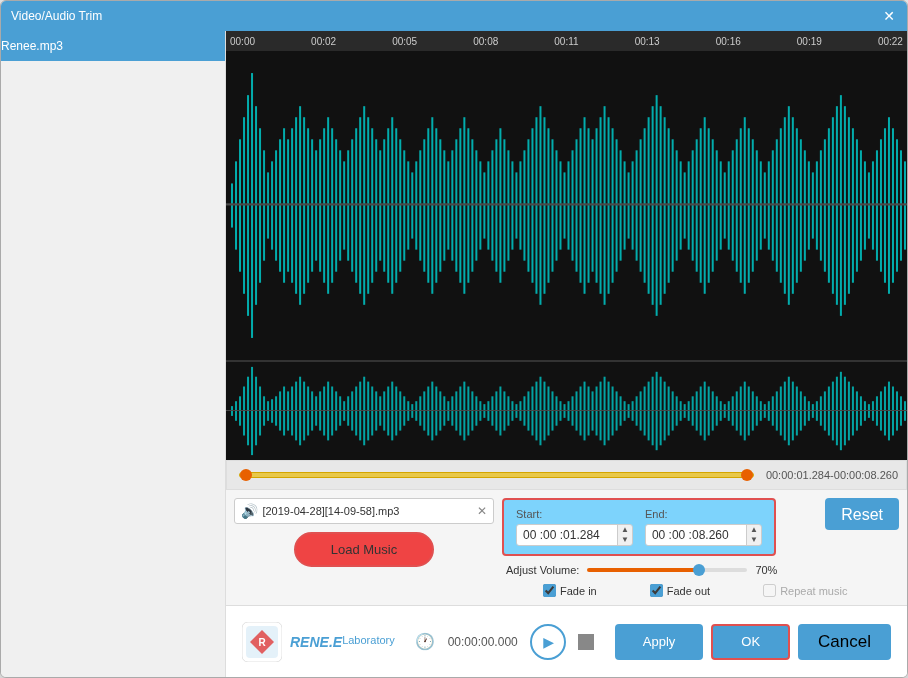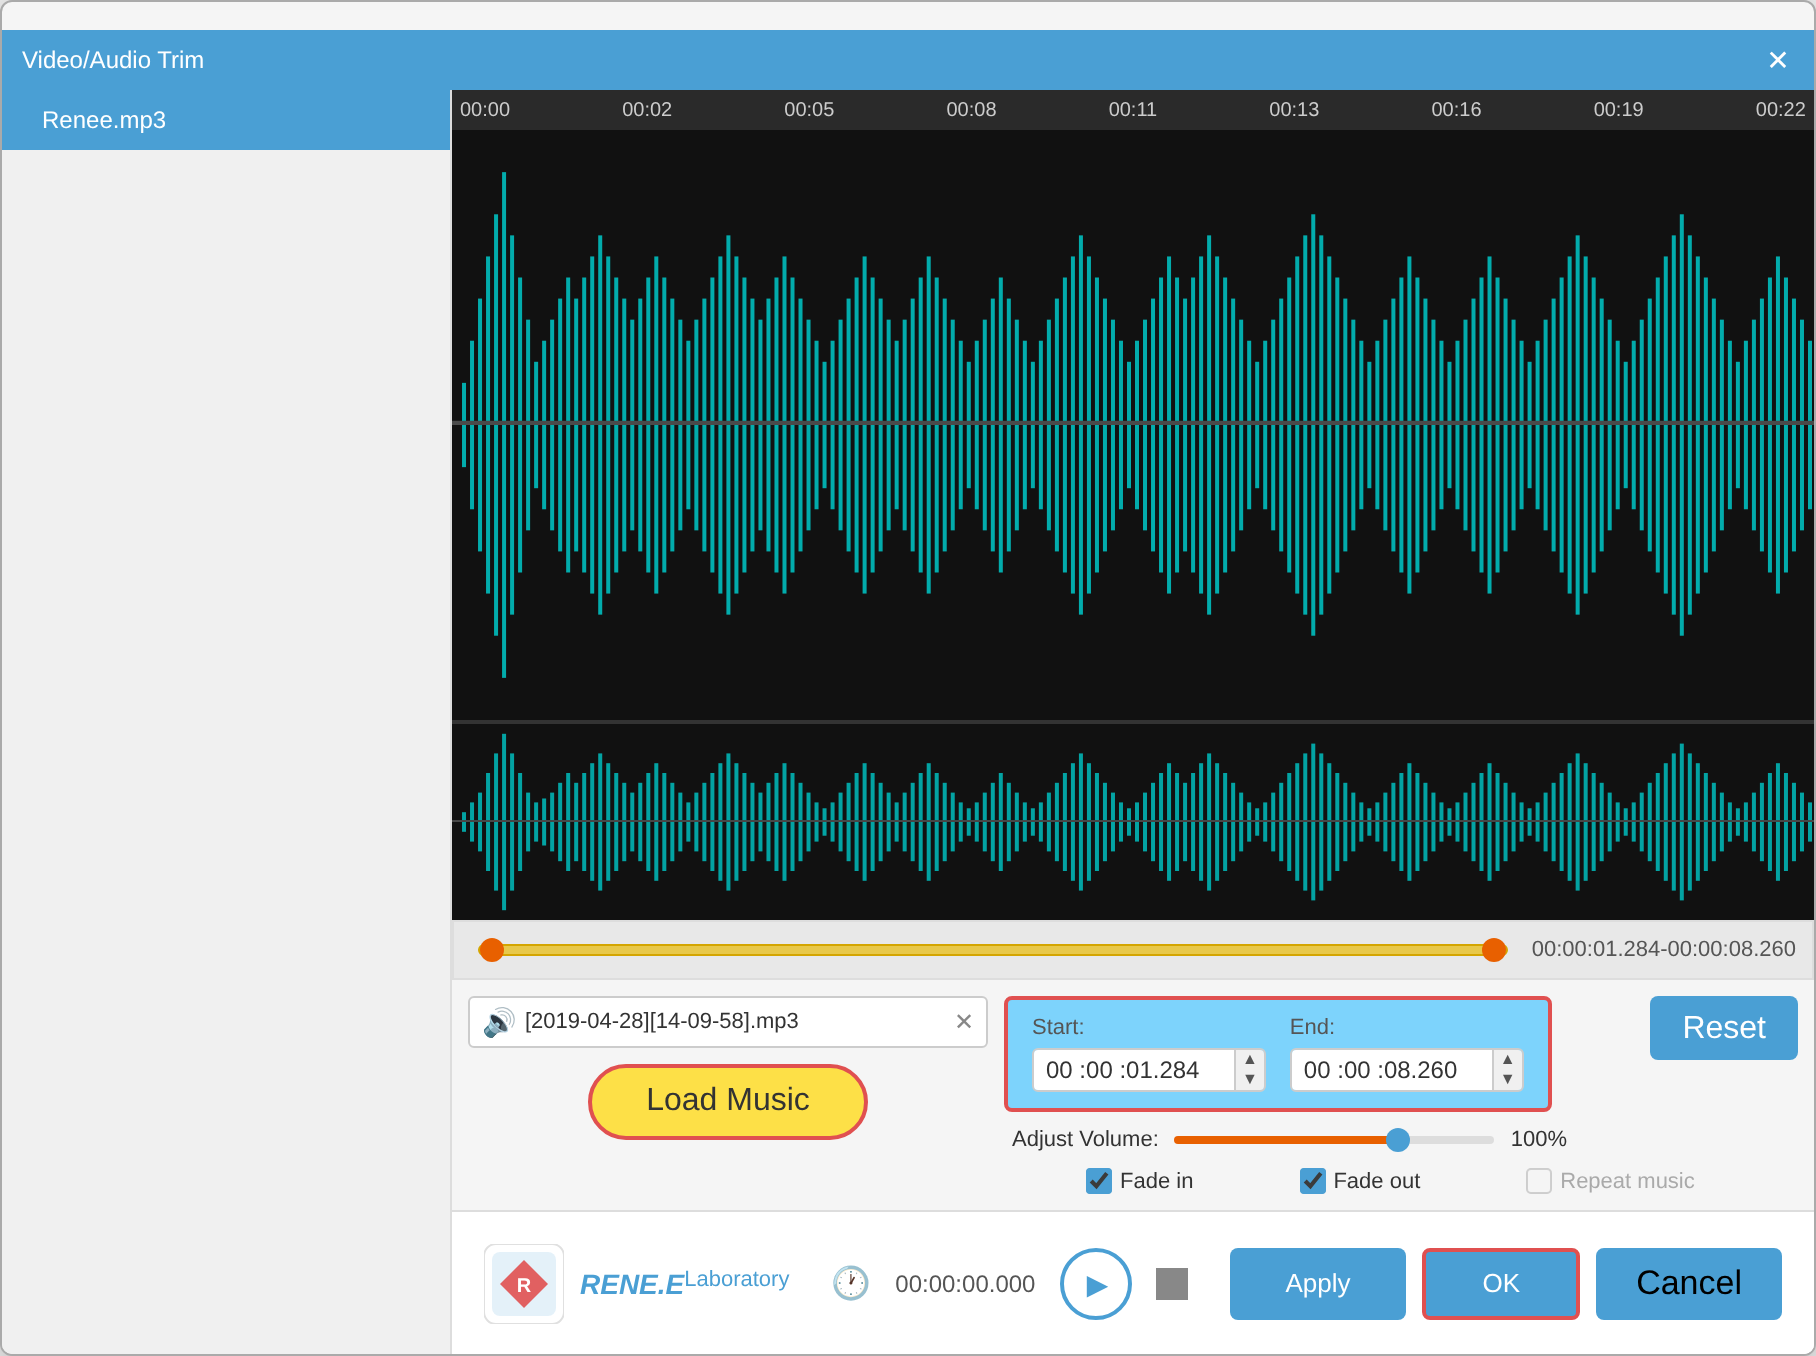--- a/index.html
+++ b/index.html
@@ -27,21 +27,20 @@
     }
     .title-bar {
       background: #4a9fd4;
       color: white;
       padding: 6px 10px;
       display: flex;
       justify-content: space-between;
       align-items: center;
       height: 30px;
       flex-shrink: 0;
-      margin-top: 14px;
     }
     .title-bar-title {
       font-size: 12px;
       font-weight: 500;
     }
     .close-btn {
       width: 16px;
       height: 16px;
       cursor: pointer;
       display: flex;
@@ -55,21 +54,21 @@
       flex: 1;
       overflow: hidden;
     }
     .sidebar {
       width: 225px;
       background: #f0f0f0;
       border-right: 1px solid #ddd;
       flex-shrink: 0;
     }
     .sidebar-item {
-      padding: 8px 20px;
+      padding: 8px 0;
       background: #4a9fd4;
       color: white;
       font-size: 12px;
     }
     .right-panel {
       flex: 1;
       display: flex;
       flex-direction: column;
       background: #fff;
     }
@@ -177,26 +176,26 @@
       flex: 1;
       font-size: 11px;
       color: #333;
     }
     .audio-close {
       color: #888;
       cursor: pointer;
       font-size: 12px;
     }
     .load-music-btn {
-      background: #fde047;
+      background: #ef4444;
       border: 2px solid #e05050;
       border-radius: 20px;
       padding: 8px 20px;
       color: #333;
-      font-size: 16px;
+      font-size: 13px;
       cursor: pointer;
       align-self: center;
       min-width: 140px;
     }
     .right-controls {
       flex: 1;
       display: flex;
       flex-direction: column;
       gap: 8px;
     }
@@ -865,21 +864,21 @@
               </div>
             </div>
             <button class="reset-btn">Reset</button>
           </div>
 
           <div class="volume-row">
             <span class="volume-label">Adjust Volume:</span>
             <div class="volume-slider-track">
               <div class="volume-slider-thumb"></div>
             </div>
-            <span class="volume-pct">100%</span>
+            <span class="volume-pct">70%</span>
           </div>
 
           <div class="checkbox-row">
             <div class="checkbox-item">
               <input type="checkbox" checked="" style="">
               <span class="checkbox-label">Fade in</span>
             </div>
             <div class="checkbox-item">
               <input type="checkbox" checked="" style="">
               <span class="checkbox-label">Fade out</span>

